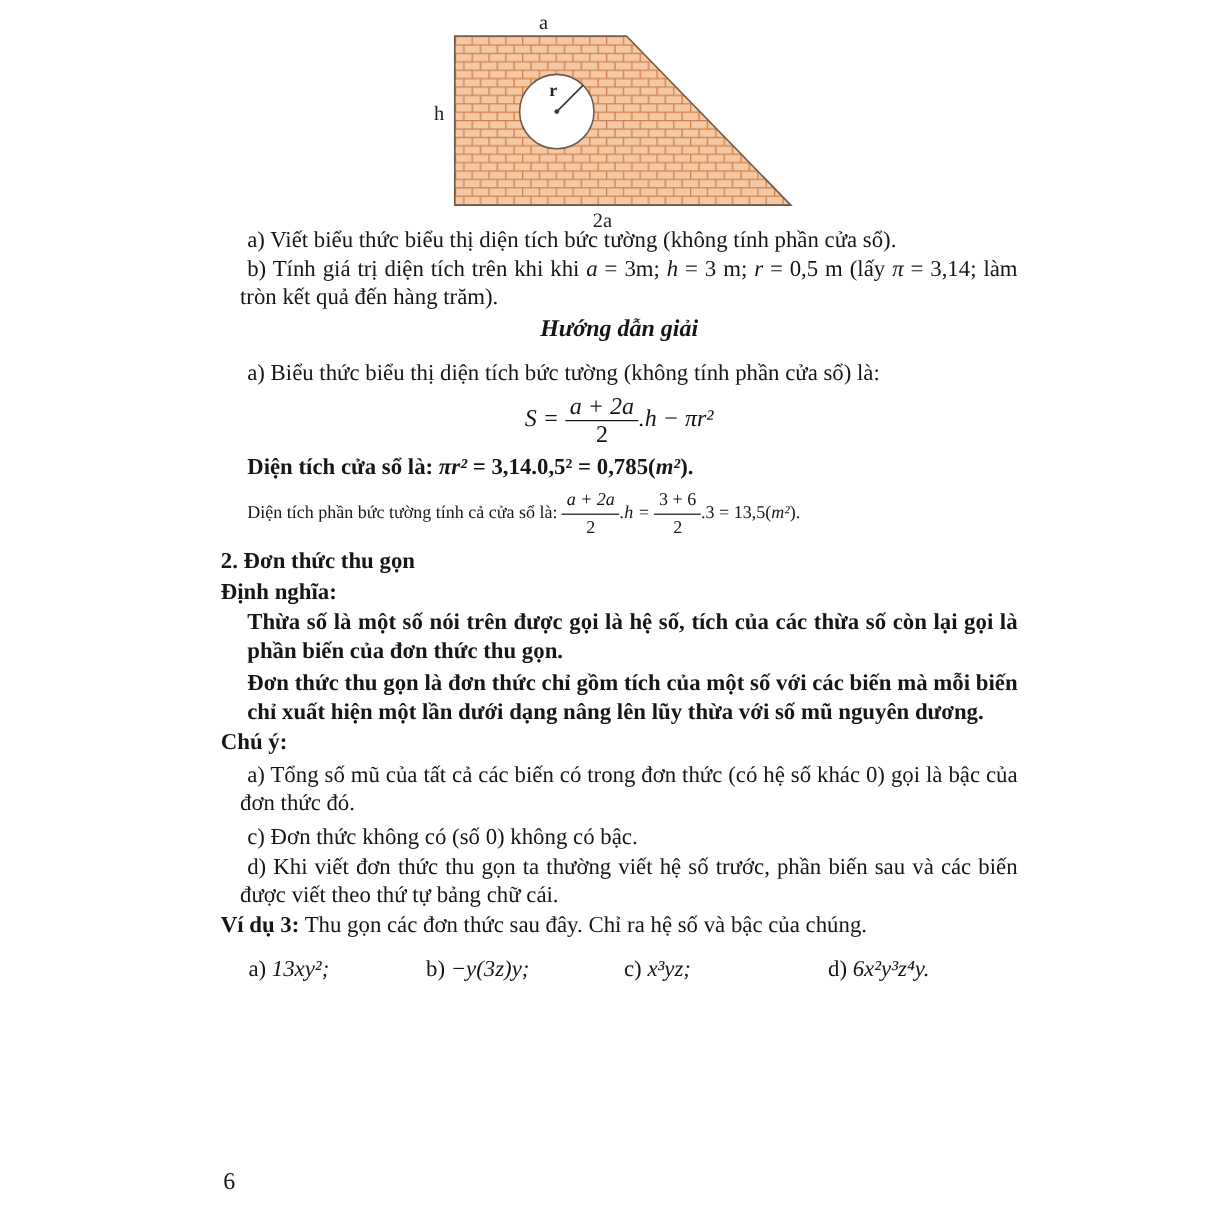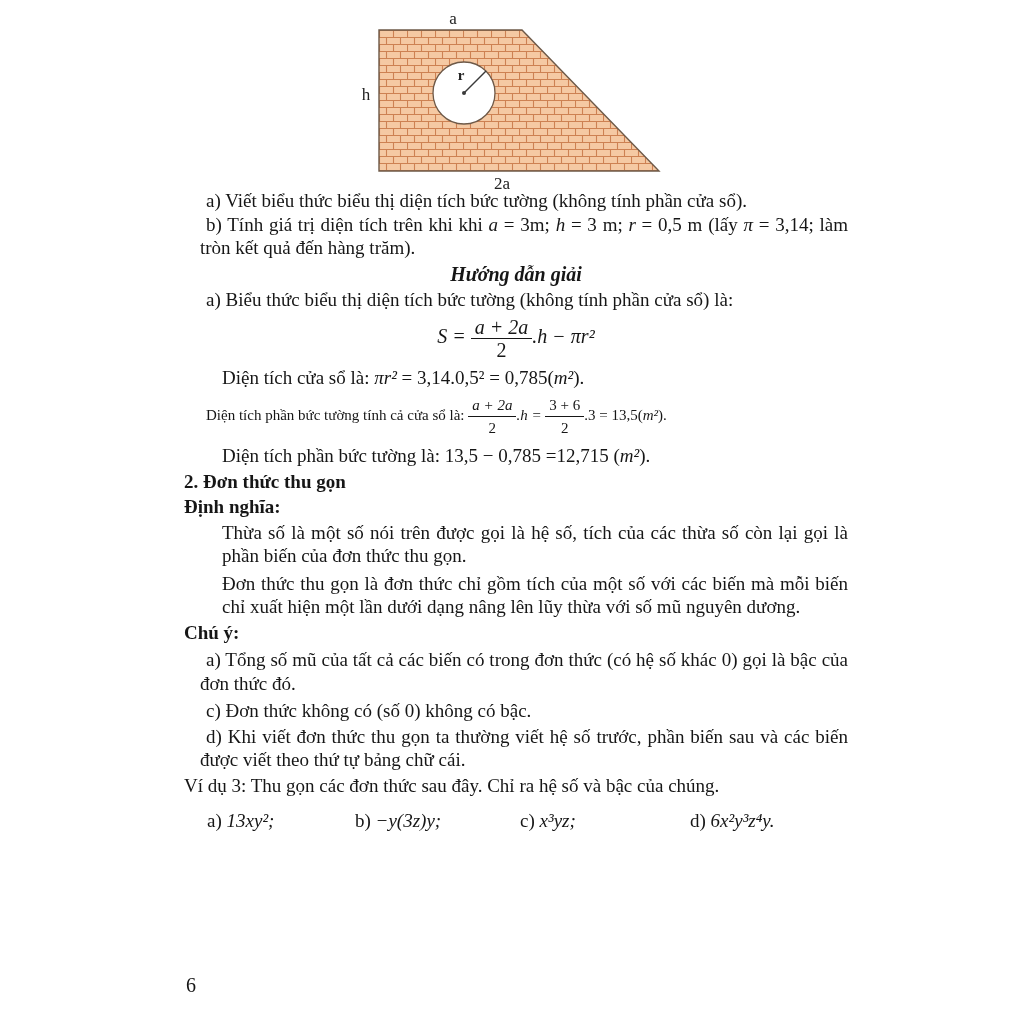--- a/index.html
+++ b/index.html
@@ -8,24 +8,24 @@
     font-family:"Liberation Serif","DejaVu Serif",serif;color:#161616;
     overflow:hidden;
   }
   .diagram-wrap{position:absolute;left:352px;top:10px;width:324px;height:184px;}
   .content{
     position:absolute;left:184px;top:189px;width:664px;
     font-size:19px;line-height:23.5px;text-align:justify;
   }
   p{margin:0;}
   .it{font-style:italic;}
-  .b{font-weight:normal;}
+  .b{font-weight:bold;}
   .item{margin-left:16px;text-indent:6px;}
-  .blockind{margin-left:38px;}
-  .center-head{text-align:center;font-weight:bold;font-style:italic;font-size:20px;margin:3px 0 2px 0;}
+  .blockind{margin-left:22px;font-weight:bold;}
+  .center-head{text-align:center;font-weight:bold;font-style:italic;font-size:20px;margin:3px 0 14px 0;}
   .formula-line{text-align:center;font-size:20px;margin:5px 0 5px 0;white-space:nowrap;}
   .frac{display:inline-block;vertical-align:middle;text-align:center;line-height:20px;}
   .frac .num{display:block;padding:0 4px 1px 4px;border-bottom:1.4px solid #161616;}
   .frac .den{display:block;padding-top:1px;}
   .frac-row{margin:6px 0 6px 0;padding-left:22px;white-space:nowrap;text-align:left;font-size:15px;}
   .mt6{margin-top:6px;}
   .mt4{margin-top:4px;}
   .mt2{margin-top:2px;}
   .sec-head{font-weight:bold;margin-top:2px;}
   .monomials{position:relative;height:30px;margin-top:12px;text-align:left;}
@@ -73,21 +73,20 @@
     <span class="it">S = </span><span class="frac"><span class="num it">a + 2a</span><span class="den">2</span></span><span class="it">.h − πr²</span>
   </div>
 
 
   <p class="blockind mt6"><span>Diện tích cửa sổ là: </span><span class="it">πr²</span><span> = 3,14.0,5² = 0,785(</span><span class="it">m²</span><span>).</span></p>
 
   <div class="frac-row">
     <span>Diện tích phần bức tường tính cả cửa sổ là: </span><span class="frac"><span class="num it">a + 2a</span><span class="den">2</span></span><span class="it">.h = </span><span class="frac"><span class="num">3 + 6</span><span class="den">2</span></span><span>.3 = 13,5(</span><span class="it">m²</span><span>).</span>
   </div>
 
-  <p class="blockind mt6"><span>Diện tích phần bức tường là: </span><span>13,5 − 0,785 =12,715 (</span><span class="it">m²</span><span>).</span></p>
 
   <p class="sec-head mt6">2. Đơn thức thu gọn</p>
   <p class="sec-head">Định nghĩa:</p>
 
   <p class="blockind mt2">Thừa số là một số nói trên được gọi là hệ số, tích của các thừa số còn lại gọi là phần biến của đơn thức thu gọn.</p>
   <p class="blockind mt4">Đơn thức thu gọn là đơn thức chỉ gồm tích của một số với các biến mà mỗi biến chỉ xuất hiện một lần dưới dạng nâng lên lũy thừa với số mũ nguyên dương.</p>
 
   <p class="sec-head mt2">Chú ý:</p>
 
   <p class="item mt4">a) Tổng số mũ của tất cả các biến có trong đơn thức (có hệ số khác 0) gọi là bậc của đơn thức đó.</p>

